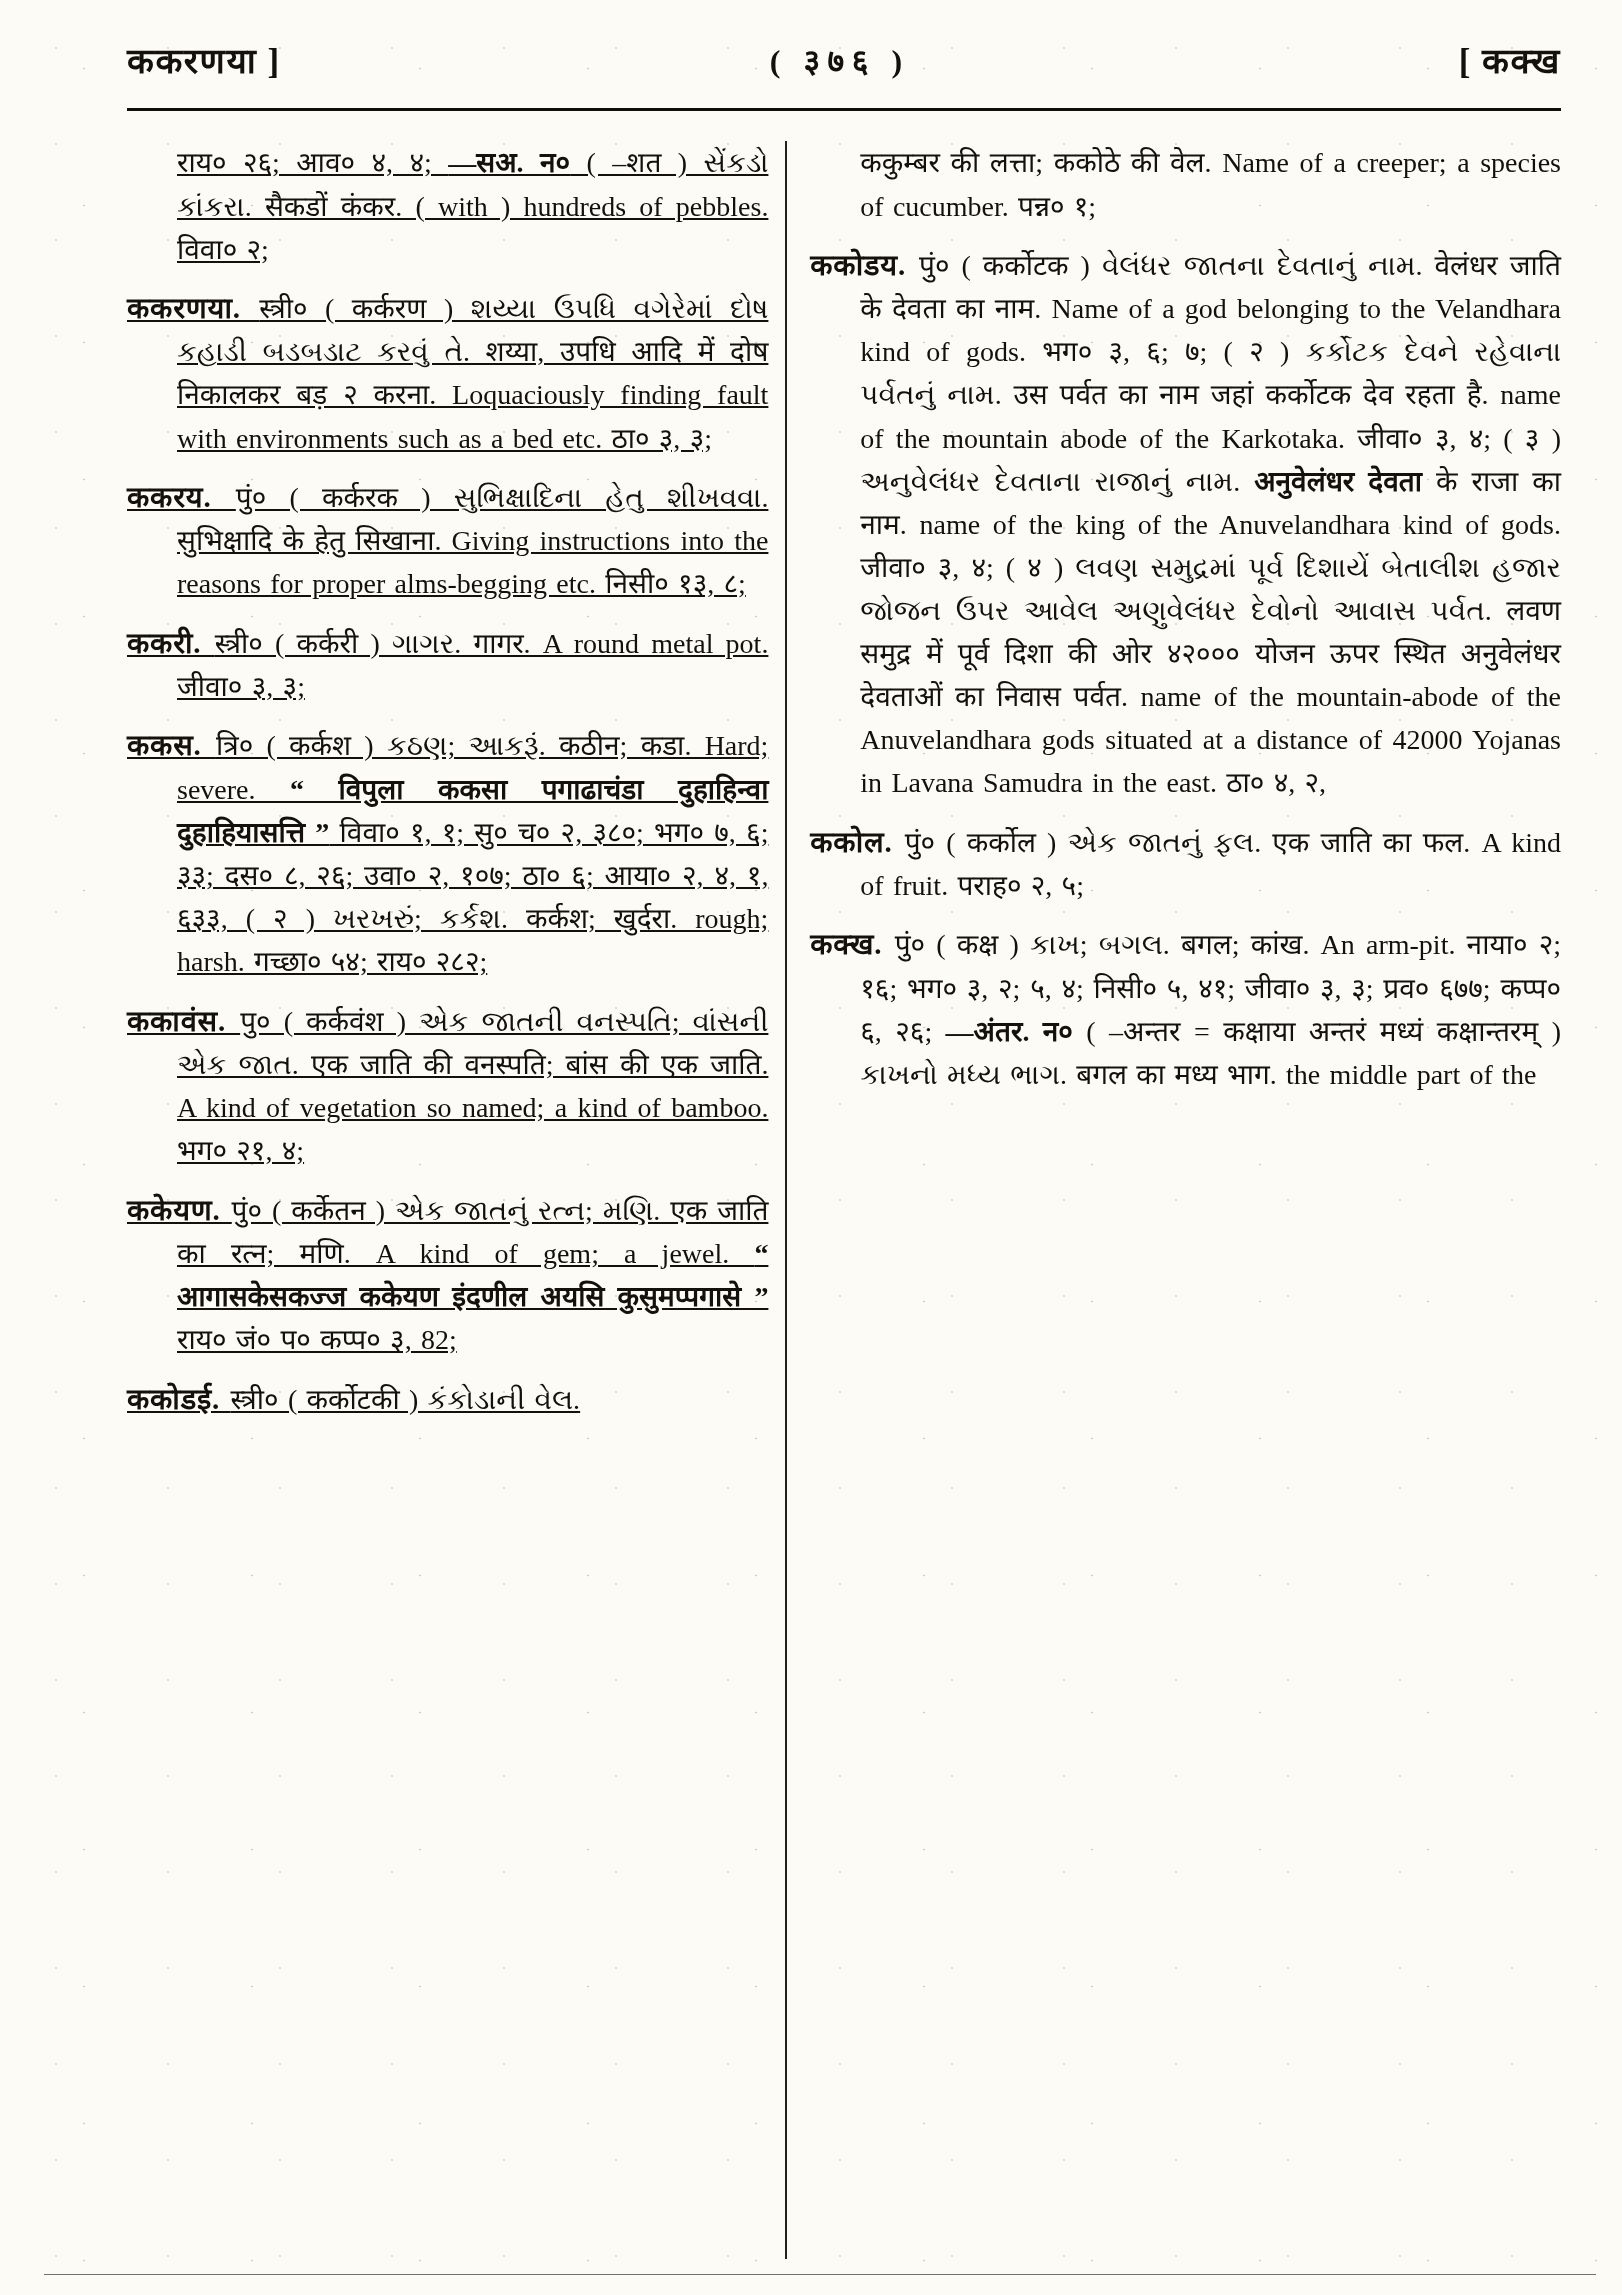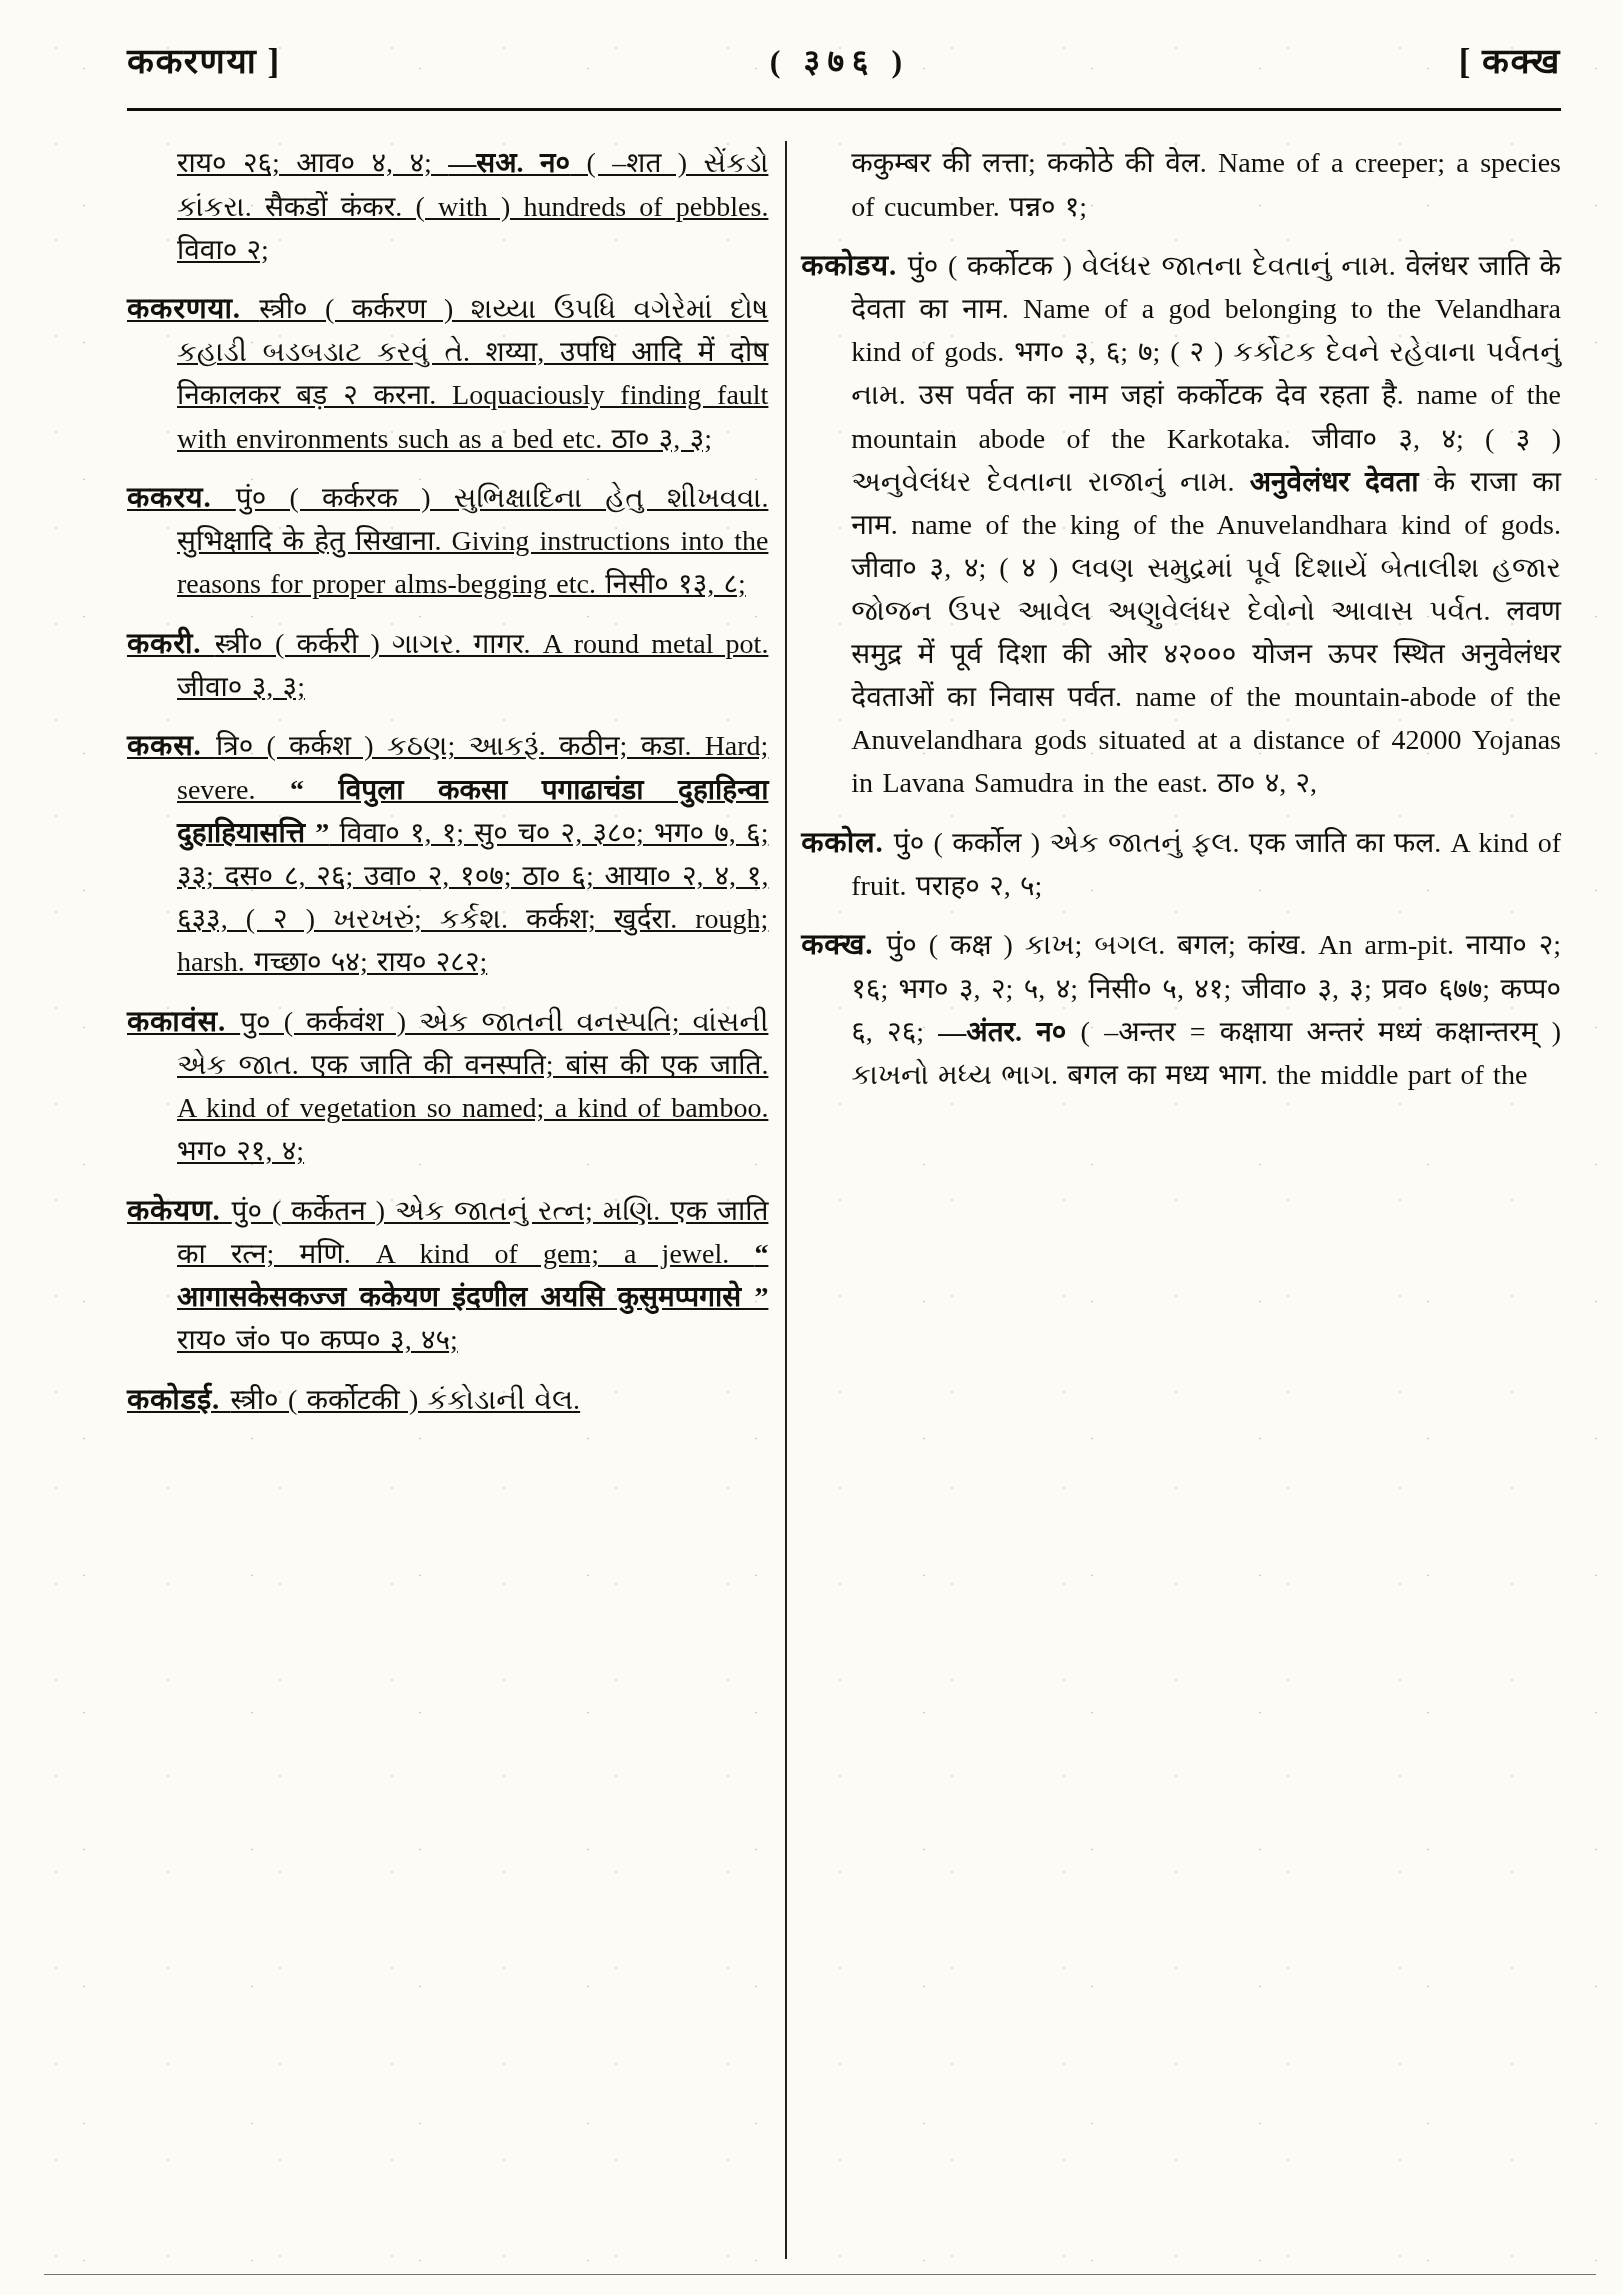--- a/index.html
+++ b/index.html
@@ -21,21 +21,21 @@
     display:flex;justify-content:space-between;align-items:center;
     height:79px;font-weight:bold;
   }
   .catchword{font-size:35px;letter-spacing:1.5px;}
   .pageno{font-size:32px;letter-spacing:7.5px;font-weight:bold;transform:translateX(-30px);}
   .rule-top{height:3.8px;background:#0f0e0b;margin-top:9px;}
   .cols{display:flex;margin-top:30px;height:2118px;}
   .col{box-sizing:border-box;}
   .col-left{width:658px;padding-right:16.6px;text-decoration:underline;}
   .divider{width:2.3px;background:#231f19;}
-  .col-right{flex:1;padding-left:14px;}
+  .col-right{flex:1;padding-left:23px;}
   .entry{
     margin:0 0 15px 0;
     font-size:28px;line-height:1.54;
     text-align:justify;
     padding-left:50px;text-indent:-50px;
     word-spacing:2.3px;
   }
   .entry.cont{text-indent:0;}
   .hw{font-weight:bold;font-size:29px;letter-spacing:0.8px;}
   .b{font-weight:bold;}
@@ -58,21 +58,21 @@
   <div class="rule-top"></div>
 
   <div class="cols">
     <div class="col col-left" id="col-left">
         <p class="entry cont"><span>राय० २६; आव० ४, ४; </span><span class="b">—सअ. न०</span><span> ( –शत ) સેંકડો કાંકરા. सैकडों कंकर. ( with ) hundreds of pebbles. विवा० २;</span></p>
         <p class="entry"><span class="hw">ककरणया. </span><span>स्त्री० ( कर्करण ) શય્યા ઉપધિ વગેરેમાં દોષ કહાડી બડબડાટ કરવું તે. शय्या, उपधि आदि में दोष निकालकर बड़ २ करना. Loquaciously finding fault with environments such as a bed etc. ठा० ३, ३;</span></p>
         <p class="entry"><span class="hw">ककरय. </span><span>पुं० ( कर्करक ) સુભિક્ષાદિના હેતુ શીખવવા. सुभिक्षादि के हेतु सिखाना. Giving instructions into the reasons for proper alms-begging etc. निसी० १३, ८;</span></p>
         <p class="entry"><span class="hw">ककरी. </span><span>स्त्री० ( कर्करी ) ગાગર. गागर. A round metal pot. जीवा० ३, ३;</span></p>
         <p class="entry"><span class="hw">ककस. </span><span>त्रि० ( कर्कश ) કઠણ; આકરૂં. कठीन; कडा. Hard; severe. </span><span class="b">“ विपुला ककसा पगाढाचंडा दुहाहिन्वा दुहाहियासत्ति ”</span><span> विवा० १, १; सु० च० २, ३८०; भग० ७, ६; ३३; दस० ८, २६; उवा० २, १०७; ठा० ६; आया० २, ४, १, ६३३, ( २ ) ખરખરું; કર્કશ. कर्कश; खुर्दरा. rough; harsh. गच्छा० ५४; राय० २८२;</span></p>
         <p class="entry"><span class="hw">ककावंस. </span><span>पु० ( कर्कवंश ) એક જાતની વનસ્પતિ; વાંસની એક જાત. एक जाति की वनस्पति; बांस की एक जाति. A kind of vegetation so named; a kind of bamboo. भग० २१, ४;</span></p>
-        <p class="entry"><span class="hw">ककेयण. </span><span>पुं० ( कर्केतन ) એક જાતનું રત્ન; મણિ. एक जाति का रत्न; मणि. A kind of gem; a jewel. </span><span class="b">“ आगासकेसकज्ज ककेयण इंदणील अयसि कुसुमप्पगासे ”</span><span> राय० जं० प० कप्प० ३, ४५;</span></p>
+        <p class="entry"><span class="hw">ककेयण. </span><span>पुं० ( कर्केतन ) એક જાતનું રત્ન; મણિ. एक जाति का रत्न; मणि. A kind of gem; a jewel. </span><span class="b">“ आगासकेसकज्ज ककेयण इंदणील अयसि कुसुमप्पगासे ”</span><span> राय० जं० प० कप्प० ३, 82;</span></p>
         <p class="entry"><span class="hw">ककोडई. </span><span>स्त्री० ( कर्कोटकी ) કંકોડાની વેલ.</span></p>
       </div>
     <div class="divider"></div>
     <div class="col col-right" id="col-right">
         <p class="entry cont"><span>ककुम्बर की लत्ता; ककोठे की वेल. Name of a creeper; a species of cucumber. पन्न० १;</span></p>
         <p class="entry"><span class="hw">ककोडय. </span><span>पुं० ( कर्कोटक ) વેલંધર જાતના દેવતાનું નામ. वेलंधर जाति के देवता का नाम. Name of a god belonging to the Velandhara kind of gods. भग० ३, ६; ७; ( २ ) કર્કોટક દેવને રહેવાના પર્વતનું નામ. उस पर्वत का नाम जहां कर्कोटक देव रहता है. name of the mountain abode of the Karkotaka. जीवा० ३, ४; ( ३ ) અનુવેલંધર દેવતાના રાજાનું નામ. </span><span class="b">अनुवेलंधर देवता</span><span> के राजा का नाम. name of the king of the Anuvelandhara kind of gods. जीवा० ३, ४; ( ४ ) લવણ સમુદ્રમાં પૂર્વ દિશાયેં બેતાલીશ હજાર જોજન ઉપર આવેલ અણુવેલંધર દેવોનો આવાસ પર્વત. लवण समुद्र में पूर्व दिशा की ओर ४२००० योजन ऊपर स्थित अनुवेलंधर देवताओं का निवास पर्वत. name of the mountain-abode of the Anuvelandhara gods situated at a distance of 42000 Yojanas in Lavana Samudra in the east. ठा० ४, २,</span></p>
         <p class="entry"><span class="hw">ककोल. </span><span>पुं० ( कर्कोल ) એક જાતનું ફલ. एक जाति का फल. A kind of fruit. पराह० २, ५;</span></p>
         <p class="entry"><span class="hw">कक्ख. </span><span>पुं० ( कक्ष ) કાખ; બગલ. बगल; कांख. An arm-pit. नाया० २; १६; भग० ३, २; ५, ४; निसी० ५, ४१; जीवा० ३, ३; प्रव० ६७७; कप्प० ६, २६; </span><span class="b">—अंतर. न०</span><span> ( –अन्तर = कक्षाया अन्तरं मध्यं कक्षान्तरम् ) કાખનો મધ્ય ભાગ. बगल का मध्य भाग. the middle part of the</span></p>
       </div>
   </div>

